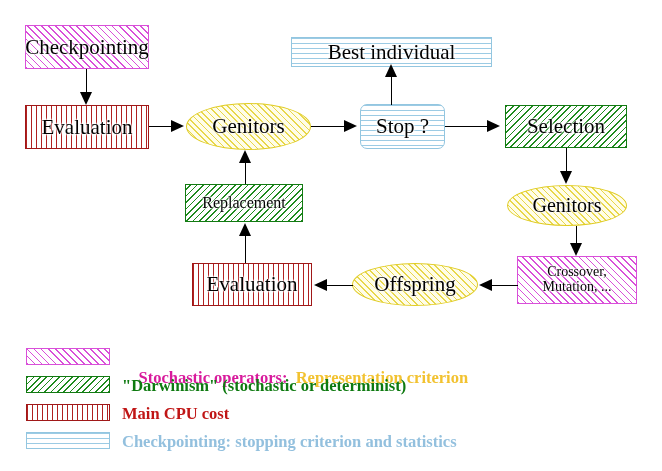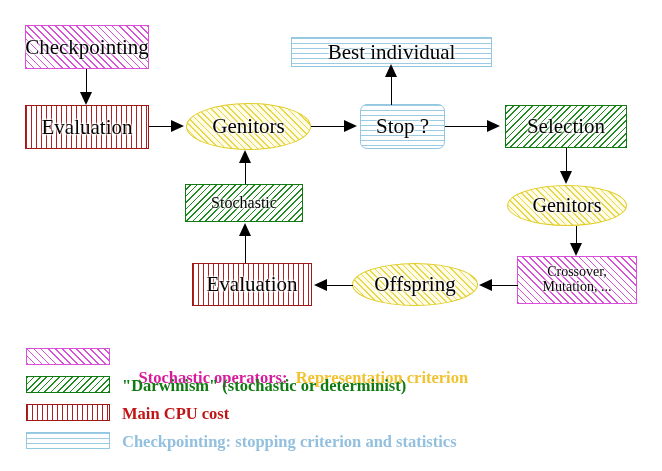--- a/index.html
+++ b/index.html
@@ -95,21 +95,21 @@
 
   <div class="node ellipse" style="left:352px;top:263px;width:126px;height:43px;">
     <span class="lbl" style="font-size:21px;">Offspring</span>
   </div>
 
   <div class="node box red" style="left:192px;top:263px;width:120px;height:43px;">
     <span class="lbl" style="font-size:21px;">Evaluation</span>
   </div>
 
   <div class="node box green" style="left:185px;top:184px;width:118px;height:38px;">
-    <span class="lbl" style="font-size:16px;">Stochastic</span>
+    <span class="lbl" style="font-size:16px;">Replacement</span>
   </div>
 
 
   <div class="line v" style="left:86px;top:69px;height:25px;"></div>
   <div class="arrow down" style="left:80px;top:92px;"></div>
 
   <div class="line h" style="left:149px;top:126px;width:24px;"></div>
   <div class="arrow right" style="left:171px;top:120px;"></div>
 
   <div class="line h" style="left:311px;top:126px;width:35px;"></div>

